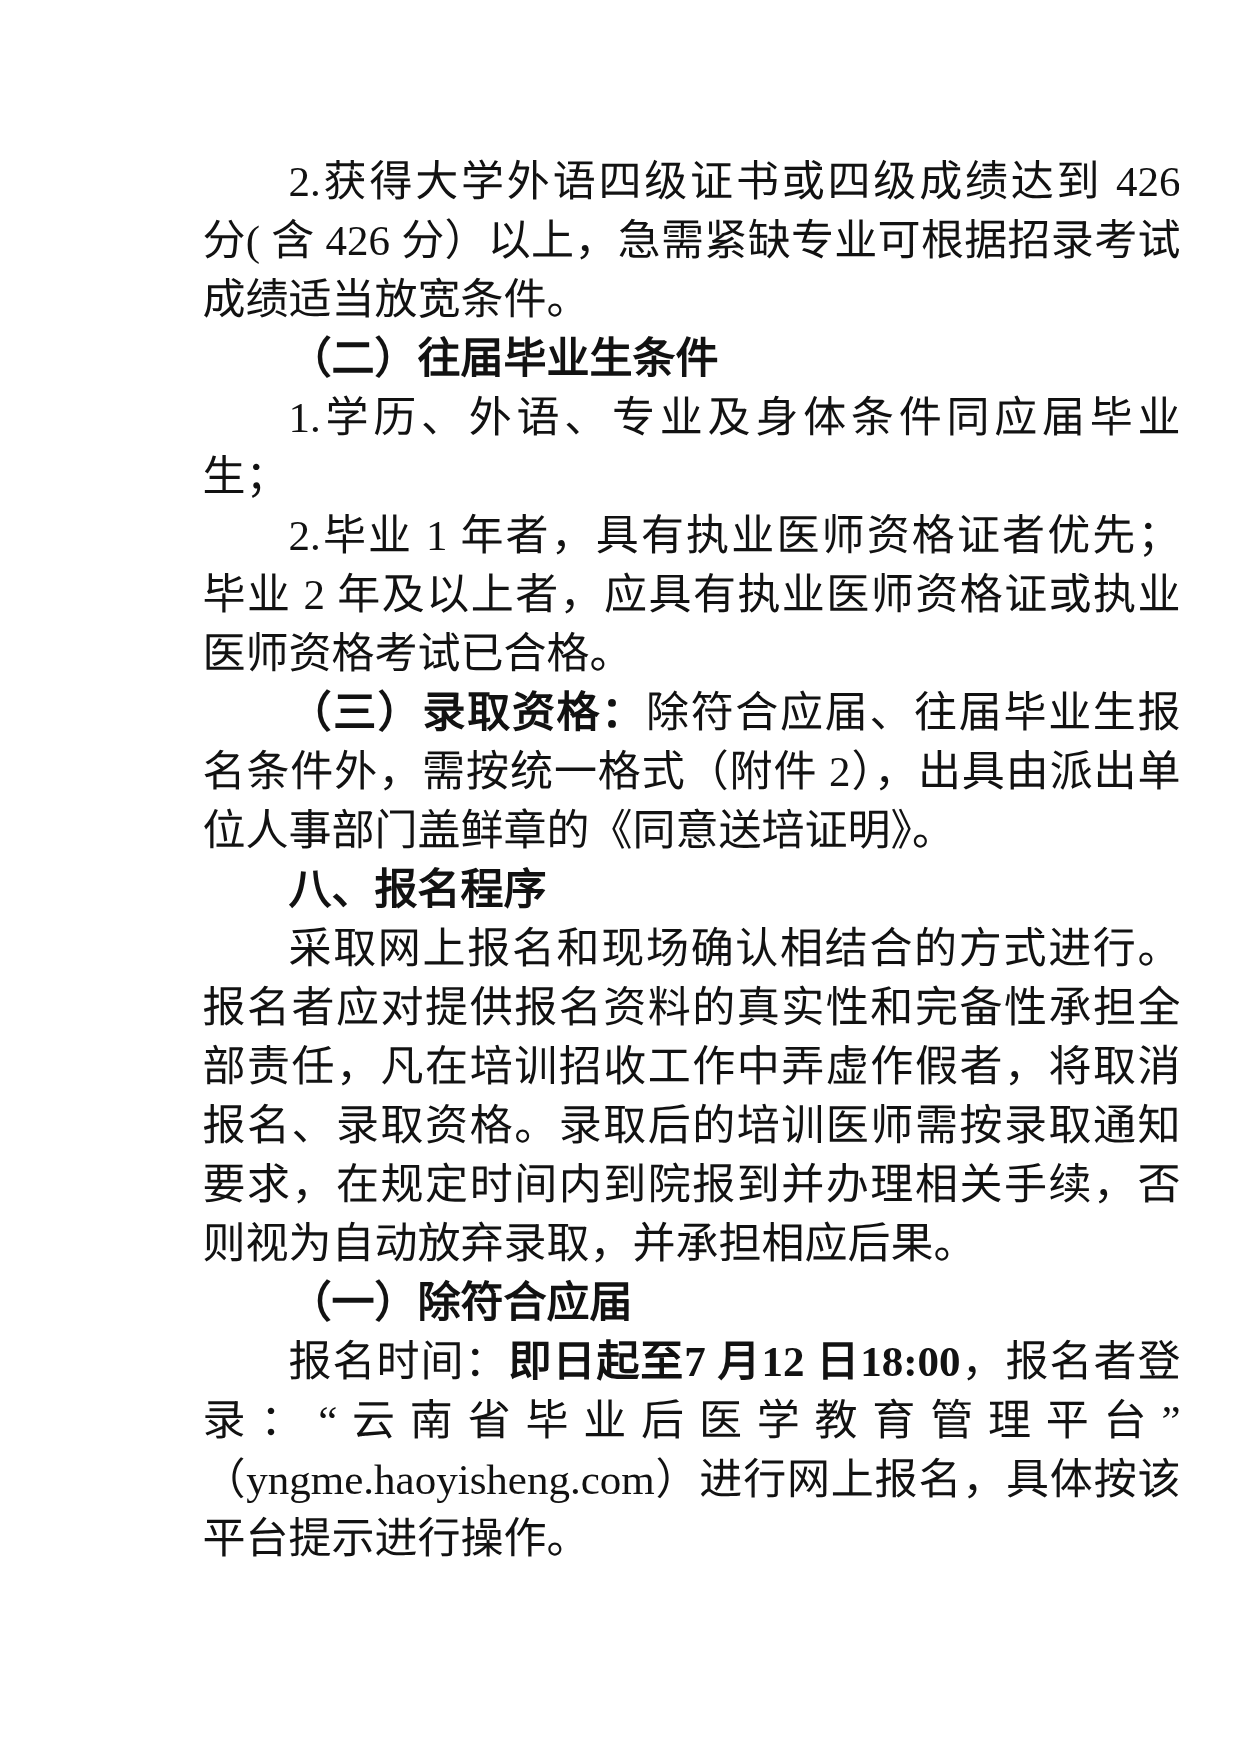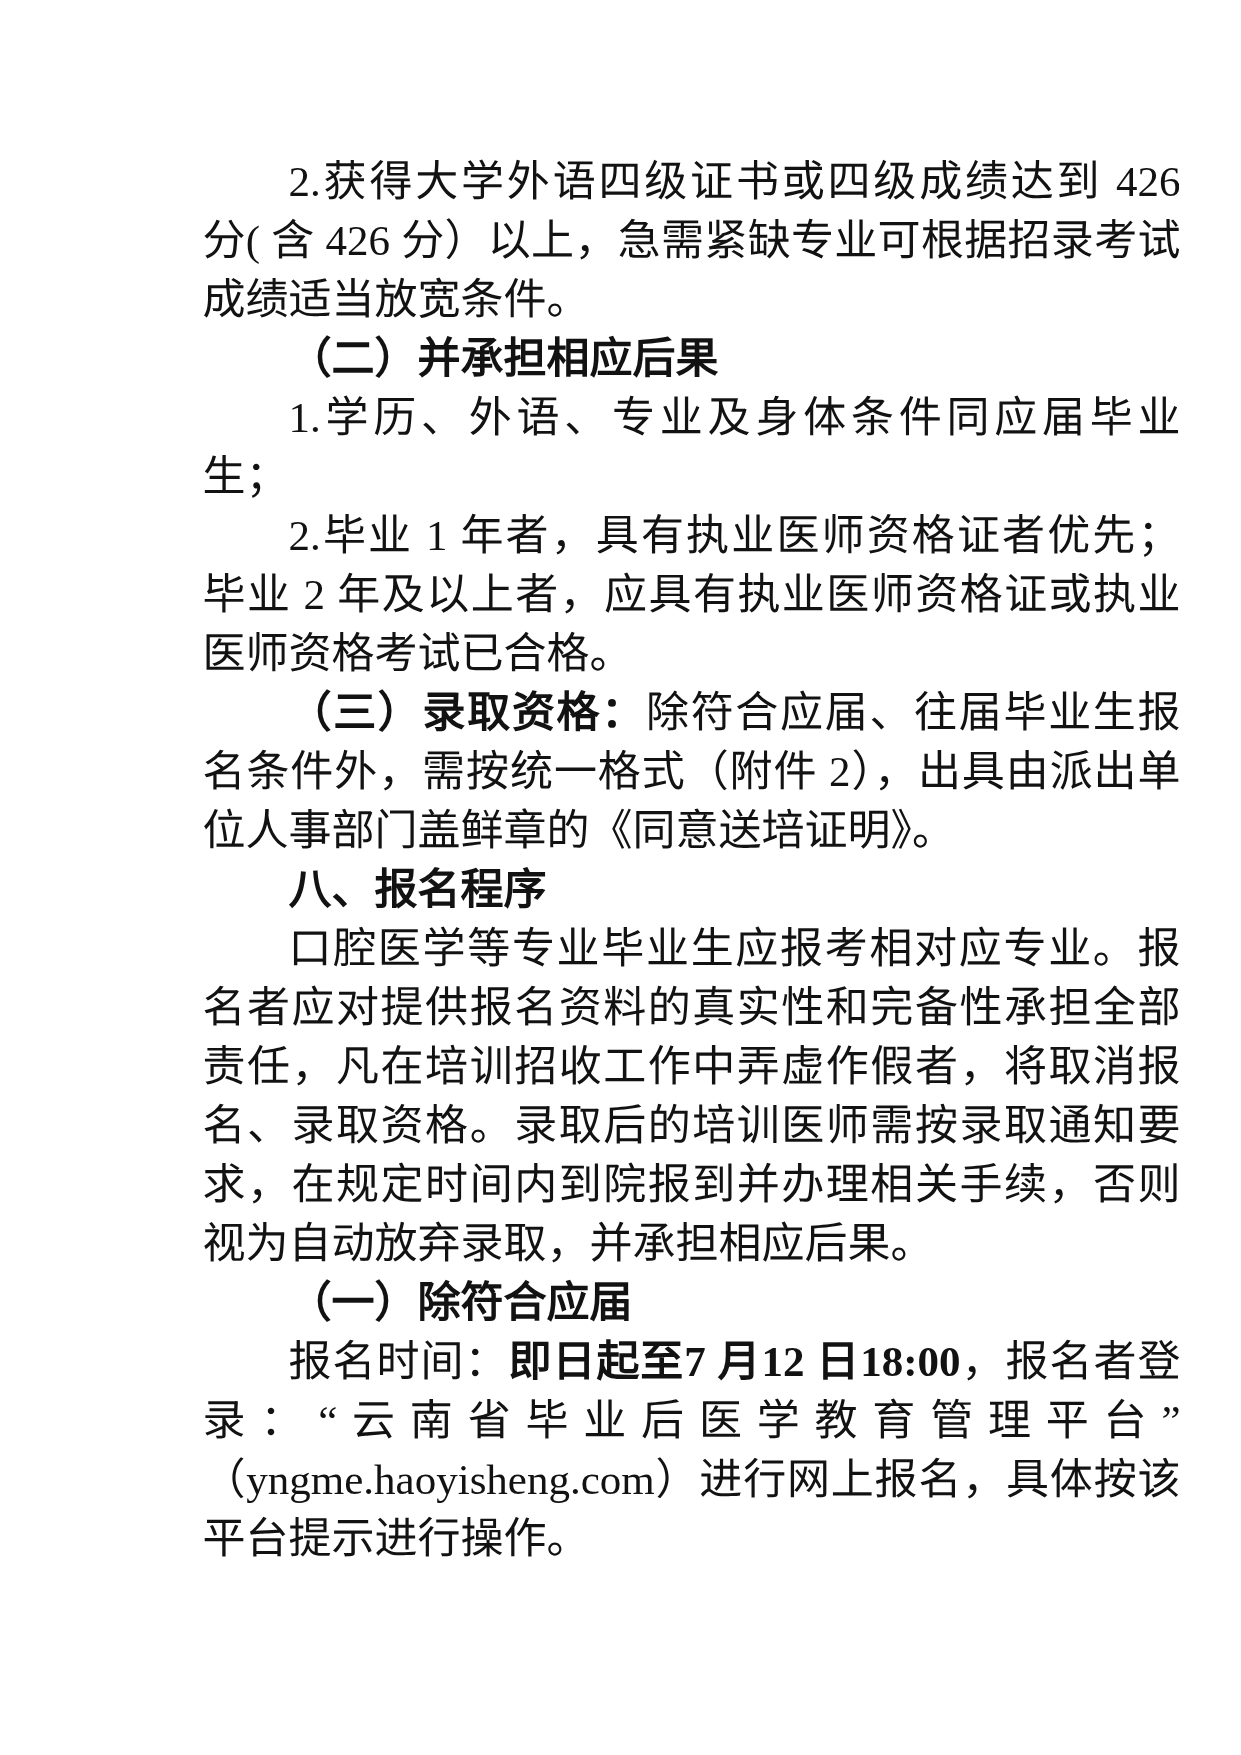--- a/index.html
+++ b/index.html
@@ -44,30 +44,30 @@
 </style>
 </head>
 <body>
 
 <div class="page">
   <div class="content">
 
     <p><span>2.获得大学外语四级证书或四级成绩达到 426 分( 含 426 分）以上，急需紧缺专业可根据招录考试成绩适当放宽条件。</span></p>
 
 
-    <p class="hei"><span class="b">（二）并承担相应后果</span></p>
+    <p class="hei"><span class="b">（二）往届毕业生条件</span></p>
 
     <p><span>1.学历、外语、专业及身体条件同应届毕业生；</span></p>
 
     <p><span>2.毕业 1 年者，具有执业医师资格证者优先；毕业 2 年及以上者，应具有执业医师资格证或执业医师资格考试已合格。</span></p>
 
     <p><span class="b">（三）录取资格：</span><span>除符合应届、往届毕业生报名条件外，需按统一格式（附件 2），出具由派出单位人事部门盖鲜章的《同意送培证明》。</span></p>
 
     <p class="hei"><span class="b">八、报名程序</span></p>
 
-    <p><span>口腔医学等专业毕业生应报考相对应专业。报名者应对提供报名资料的真实性和完备性承担全部责任，凡在培训招收工作中弄虚作假者，将取消报名、录取资格。录取后的培训医师需按录取通知要求，在规定时间内到院报到并办理相关手续，否则视为自动放弃录取，并承担相应后果。</span></p>
+    <p><span>采取网上报名和现场确认相结合的方式进行。报名者应对提供报名资料的真实性和完备性承担全部责任，凡在培训招收工作中弄虚作假者，将取消报名、录取资格。录取后的培训医师需按录取通知要求，在规定时间内到院报到并办理相关手续，否则视为自动放弃录取，并承担相应后果。</span></p>
 
     <p class="hei"><span class="b">（一）除符合应届</span></p>
 
     <p><span>报名时间：</span><span class="b">即日起至7 月12 日18:00</span><span>，报名者登录：“云南省毕业后医学教育管理平台”（yngme.haoyisheng.com）进行网上报名，具体按该平台提示进行操作。</span></p>
 
   </div>
 </div>
 
 </body></html>

